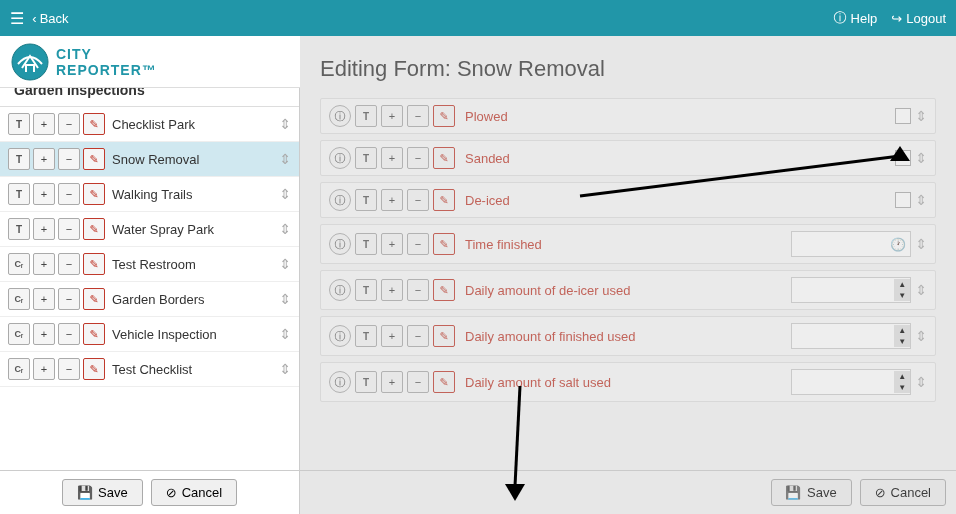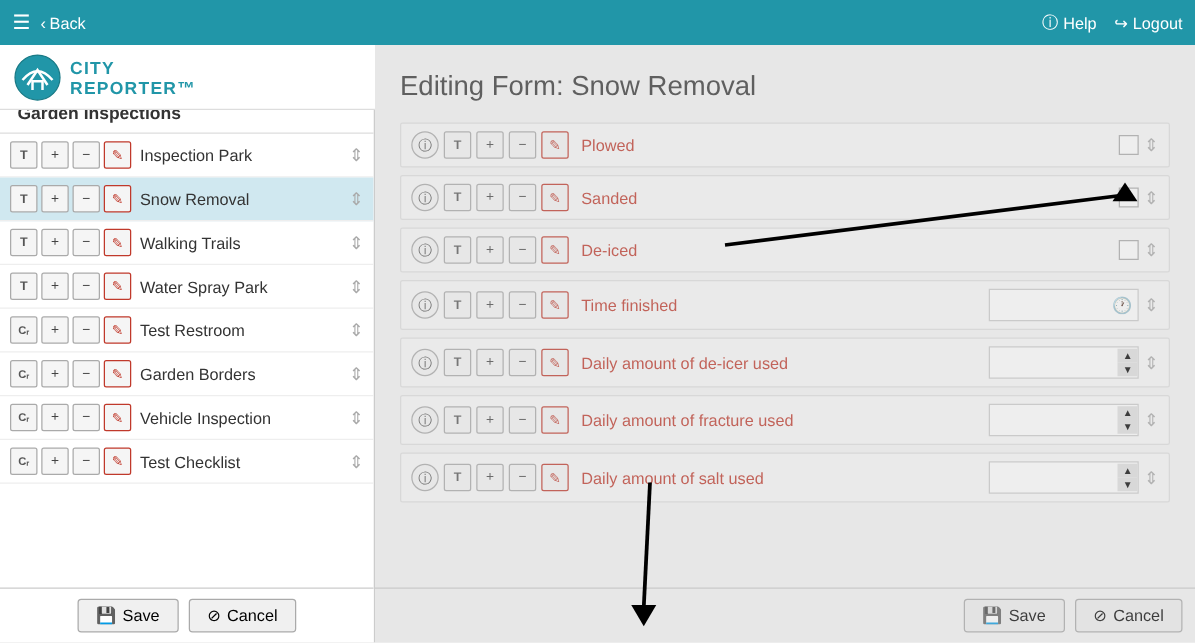--- a/index.html
+++ b/index.html
@@ -207,21 +207,21 @@
     </div>
     <div class="sidebar-section-title">Garden Inspections</div>
 
     <div class="sidebar-list">
 
       <div class="sidebar-item">
         <button class="ctrl-btn type-btn">T</button>
         <button class="ctrl-btn">+</button>
         <button class="ctrl-btn">−</button>
         <button class="ctrl-btn edit-btn">✎</button>
-        <span class="item-name">Inspection Park</span>
+        <span class="item-name">Checklist Park</span>
         <span class="drag-handle">⇕</span>
       </div>
 
       <div class="sidebar-item active">
         <button class="ctrl-btn type-btn">T</button>
         <button class="ctrl-btn">+</button>
         <button class="ctrl-btn">−</button>
         <button class="ctrl-btn edit-btn">✎</button>
         <span class="item-name">Snow Removal</span>
         <span class="drag-handle">⇕</span>
@@ -361,21 +361,21 @@
         </div>
         <span class="drag-handle">⇕</span>
       </div>
 
       <div class="form-item">
         <button class="ctrl-btn" style="border-radius:50%;">ⓘ</button>
         <button class="ctrl-btn type-btn">T</button>
         <button class="ctrl-btn">+</button>
         <button class="ctrl-btn">−</button>
         <button class="ctrl-btn edit-btn">✎</button>
-        <span class="form-item-label">Daily amount of fracture used</span>
+        <span class="form-item-label">Daily amount of finished used</span>
         <div class="form-item-input number" style="display:flex;flex-direction:row;align-items:center;justify-content:flex-end;">
           <div class="spinner-btns">
             <button class="spinner-btn">▲</button>
             <button class="spinner-btn">▼</button>
           </div>
         </div>
         <span class="drag-handle">⇕</span>
       </div>
 
       <div class="form-item">

